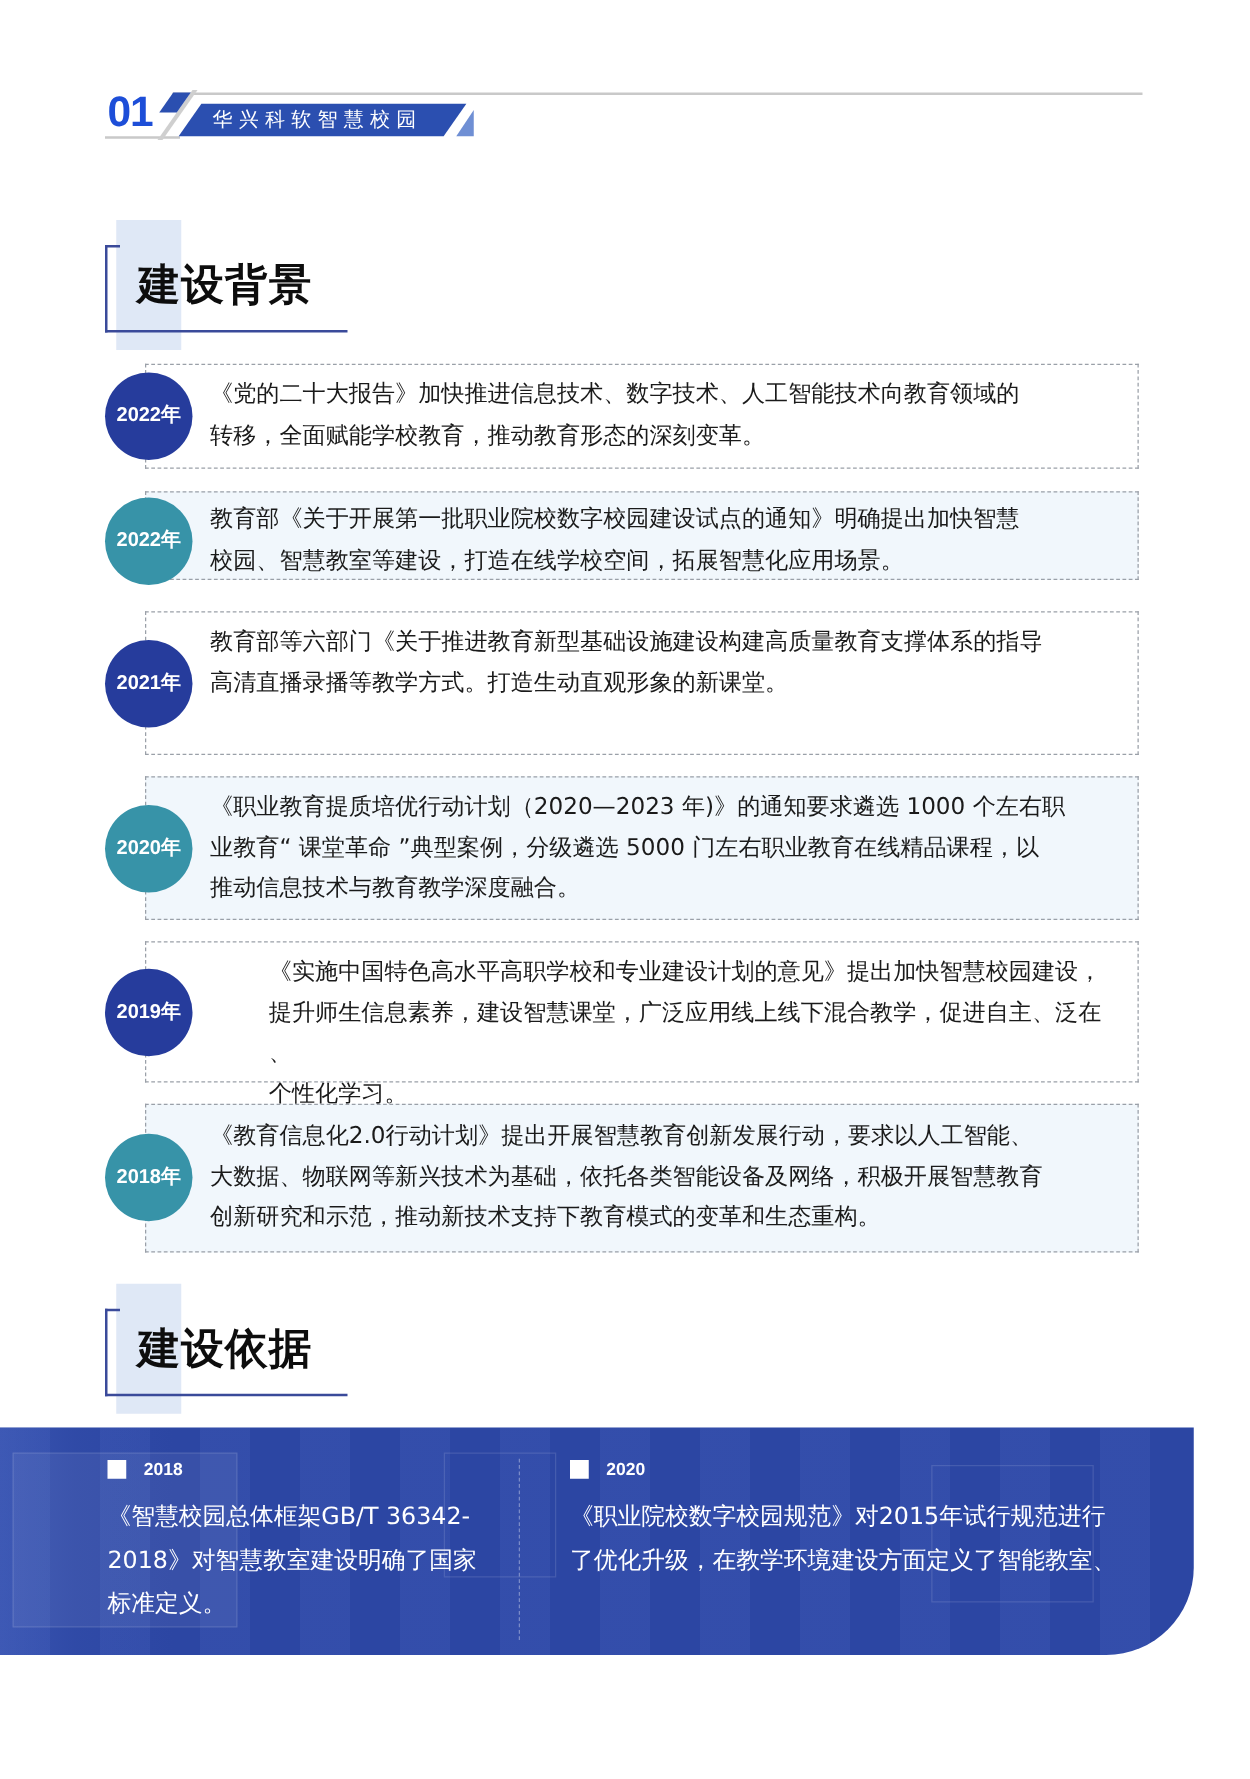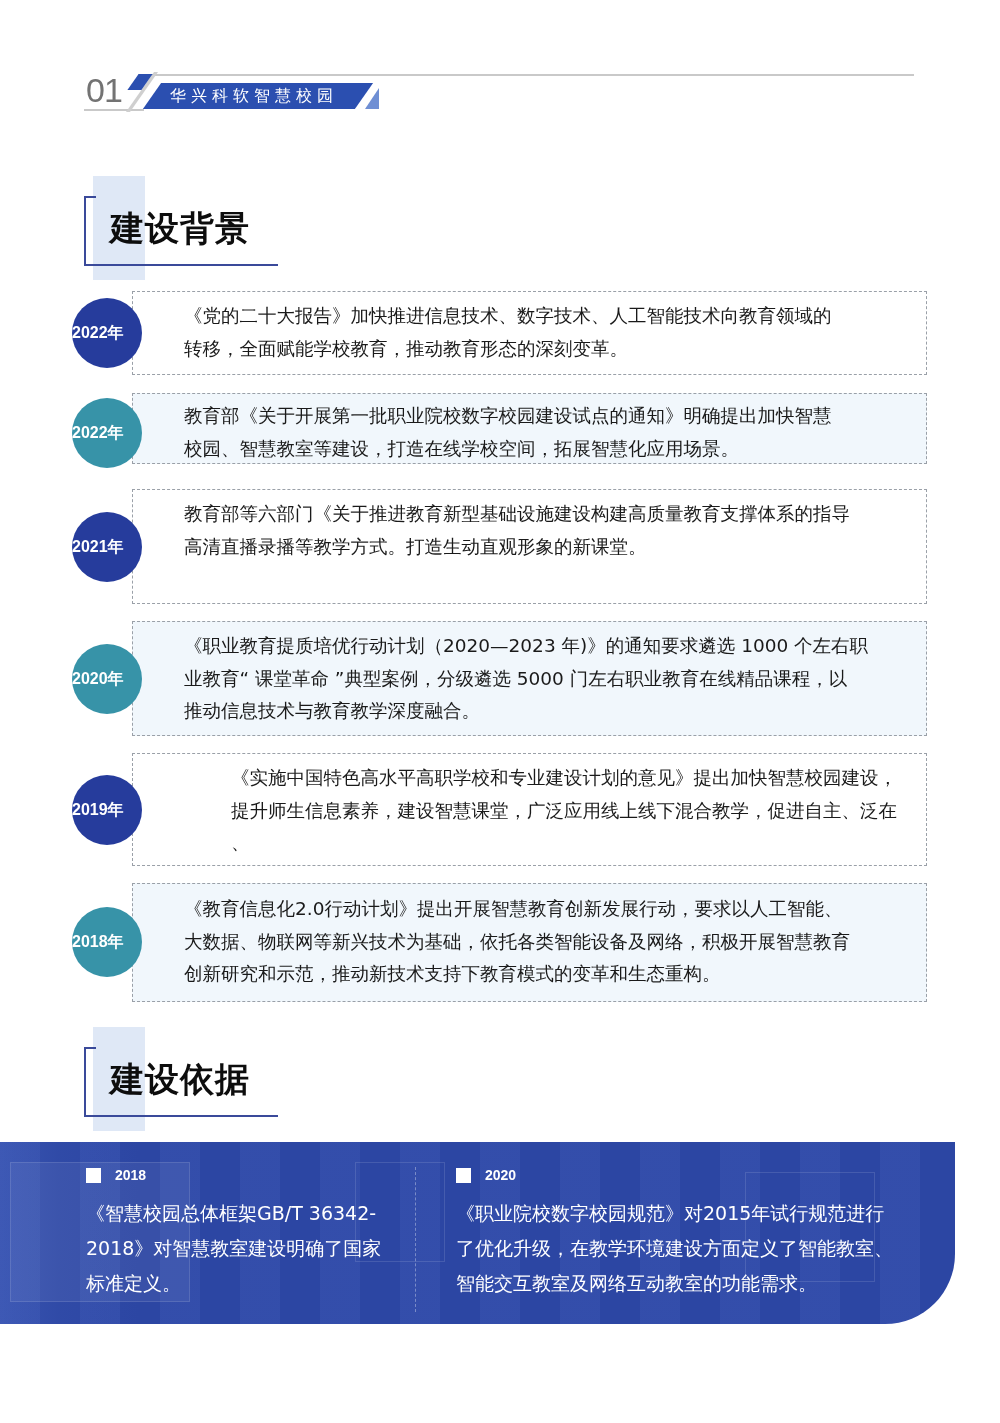--- a/index.html
+++ b/index.html
@@ -2,39 +2,39 @@
 <html><head>
 <meta charset="utf-8">
 <style>
   * { box-sizing: border-box; margin: 0; padding: 0; }
   html, body { width: 1000px; height: 1423px; background: #ffffff; overflow: hidden; }
   body { position: relative; font-family: "DejaVu Sans", "Liberation Sans", sans-serif; color: #1a1a1a; }
 
   
   .hdr-line { position: absolute; left: 138px; top: 74px; width: 776px; height: 2px; background: #c9c9c9; }
   .hdr-underline { position: absolute; left: 84px; top: 109px; width: 60px; height: 2px; background: #c9c9c9; }
-  .hdr-num { position: absolute; left: 86px; top: 70px; font-family: "Liberation Sans", sans-serif; font-weight: 400; font-size: 34px; letter-spacing: -1px; color: #737373; line-height: 40px; }
+  .hdr-num { position: absolute; left: 86px; top: 70px; font-family: "Liberation Sans", sans-serif; font-weight: 700; font-size: 34px; letter-spacing: -1px; color: #1d4ed8; line-height: 40px; }
   .hdr-slash1 { position: absolute; left: 133px; top: 74px; width: 14px; height: 16px; background: #2b4fb0; transform: skewX(-35deg); }
   .hdr-slash2 { position: absolute; left: 140px; top: 72px; width: 4px; height: 40px; background: #cfcfcf; transform: skewX(-35deg); }
   .hdr-banner { position: absolute; left: 152px; top: 83px; width: 212px; height: 26px; background: #2b4fb0; transform: skewX(-35deg); }
   .hdr-banner-text { position: absolute; left: 170px; top: 83px; height: 26px; line-height: 26px; color: #fff; font-size: 16px; letter-spacing: 5px; }
   .hdr-tri { position: absolute; left: 365px; top: 88px; width: 0; height: 0; border-left: 14px solid transparent; border-bottom: 21px solid #6f8fd4; }
 
   
   .sec { position: absolute; left: 84px; width: 200px; height: 110px; }
   .sec-bg { position: absolute; left: 9px; top: 0; width: 52px; height: 104px; background: #dfe8f6; }
   .sec-bracket { position: absolute; left: 0; top: 20px; width: 12px; height: 70px; border-left: 2px solid #3a4a9a; border-top: 2px solid #3a4a9a; }
   .sec-base { position: absolute; left: 0; top: 88px; width: 194px; height: 2px; background: #3a4a9a; }
   .sec-title { position: absolute; left: 26px; top: 32px; font-size: 34px; font-weight: 900; color: #0d0d0d; letter-spacing: 1px; line-height: 40px; }
 
   
-  .card { position: absolute; left: 132px; width: 795px; border: 1px dashed #9aa0a8; }
+  .card { position: absolute; left: 116px; width: 795px; border: 1px dashed #9aa0a8; }
   .card.tint { background: #f1f7fc; }
   .card-text { position: absolute; left: 51px; right: 20px; font-size: 18.5px; line-height: 32.5px; color: #1a1a1a; }
-  .badge { position: absolute; left: 72px; width: 70px; height: 70px; border-radius: 50%; color: #fff; font-weight: 700; font-size: 16px; line-height: 70px; font-family: "Liberation Sans", sans-serif; }
+  .badge { position: absolute; left: 84px; width: 70px; height: 70px; border-radius: 50%; color: #fff; font-weight: 700; font-size: 16px; text-align: center; line-height: 70px; font-family: "Liberation Sans", sans-serif; }
   .badge.dark { background: #263c9c; }
   .badge.teal { background: #3793a8; }
 
   
   .band { position: absolute; left: 0; top: 1142px; width: 955px; height: 182px; background: #2d48a8; border-bottom-right-radius: 70px; overflow: hidden; }
   .band-photo { position: absolute; inset: 0; background:
       linear-gradient(90deg, rgba(80,110,200,0.35) 0px, rgba(80,110,200,0.1) 60px, rgba(255,255,255,0) 140px),
       repeating-linear-gradient(90deg, rgba(255,255,255,0.03) 0 40px, rgba(0,0,0,0.03) 40px 80px); }
   .band-frame1 { position: absolute; left: 10px; top: 20px; width: 180px; height: 140px; border: 1px solid rgba(255,255,255,0.12); background: rgba(255,255,255,0.06); }
   .band-frame2 { position: absolute; left: 355px; top: 20px; width: 90px; height: 100px; border: 1px solid rgba(255,255,255,0.12); }
@@ -99,20 +99,21 @@
       <div>业教育“ 课堂革命 ”典型案例，分级遴选 5000 门左右职业教育在线精品课程，以</div>
       <div>推动信息技术与教育教学深度融合。</div>
     </div>
   </div>
   <div class="badge teal" style="top:644px;">2020年</div>
 
   <div class="card" style="top:753px;height:113px;">
     <div class="card-text" style="top:8px;margin-left:47px;">
       <div>《实施中国特色高水平高职学校和专业建设计划的意见》提出加快智慧校园建设，</div>
       <div>提升师生信息素养，建设智慧课堂，广泛应用线上线下混合教学，促进自主、泛在 、</div>
+      <div>个性化学习。</div>
     </div>
   </div>
   <div class="badge dark" style="top:775px;">2019年</div>
 
   <div class="card tint" style="top:883px;height:119px;">
     <div class="card-text" style="top:9px;">
       <div>《教育信息化2.0行动计划》提出开展智慧教育创新发展行动，要求以人工智能、</div>
       <div>大数据、物联网等新兴技术为基础，依托各类智能设备及网络，积极开展智慧教育</div>
       <div>创新研究和示范，推动新技术支持下教育模式的变革和生态重构。</div>
     </div>
@@ -147,16 +148,15 @@
   </div>
 
   <div class="band-col" style="left:456px;">
     <div class="band-head">
       <div class="band-sq"></div>
       <div class="band-year">2020</div>
     </div>
     <div class="band-text" style="width:470px;">
       <div>《职业院校数字校园规范》对2015年试行规范进行</div>
       <div>了优化升级，在教学环境建设方面定义了智能教室、</div>
-      <div>智能交互教室及网络互动教室的功能需求。</div>
     </div>
   </div>
 </div>
 
 </body></html>

